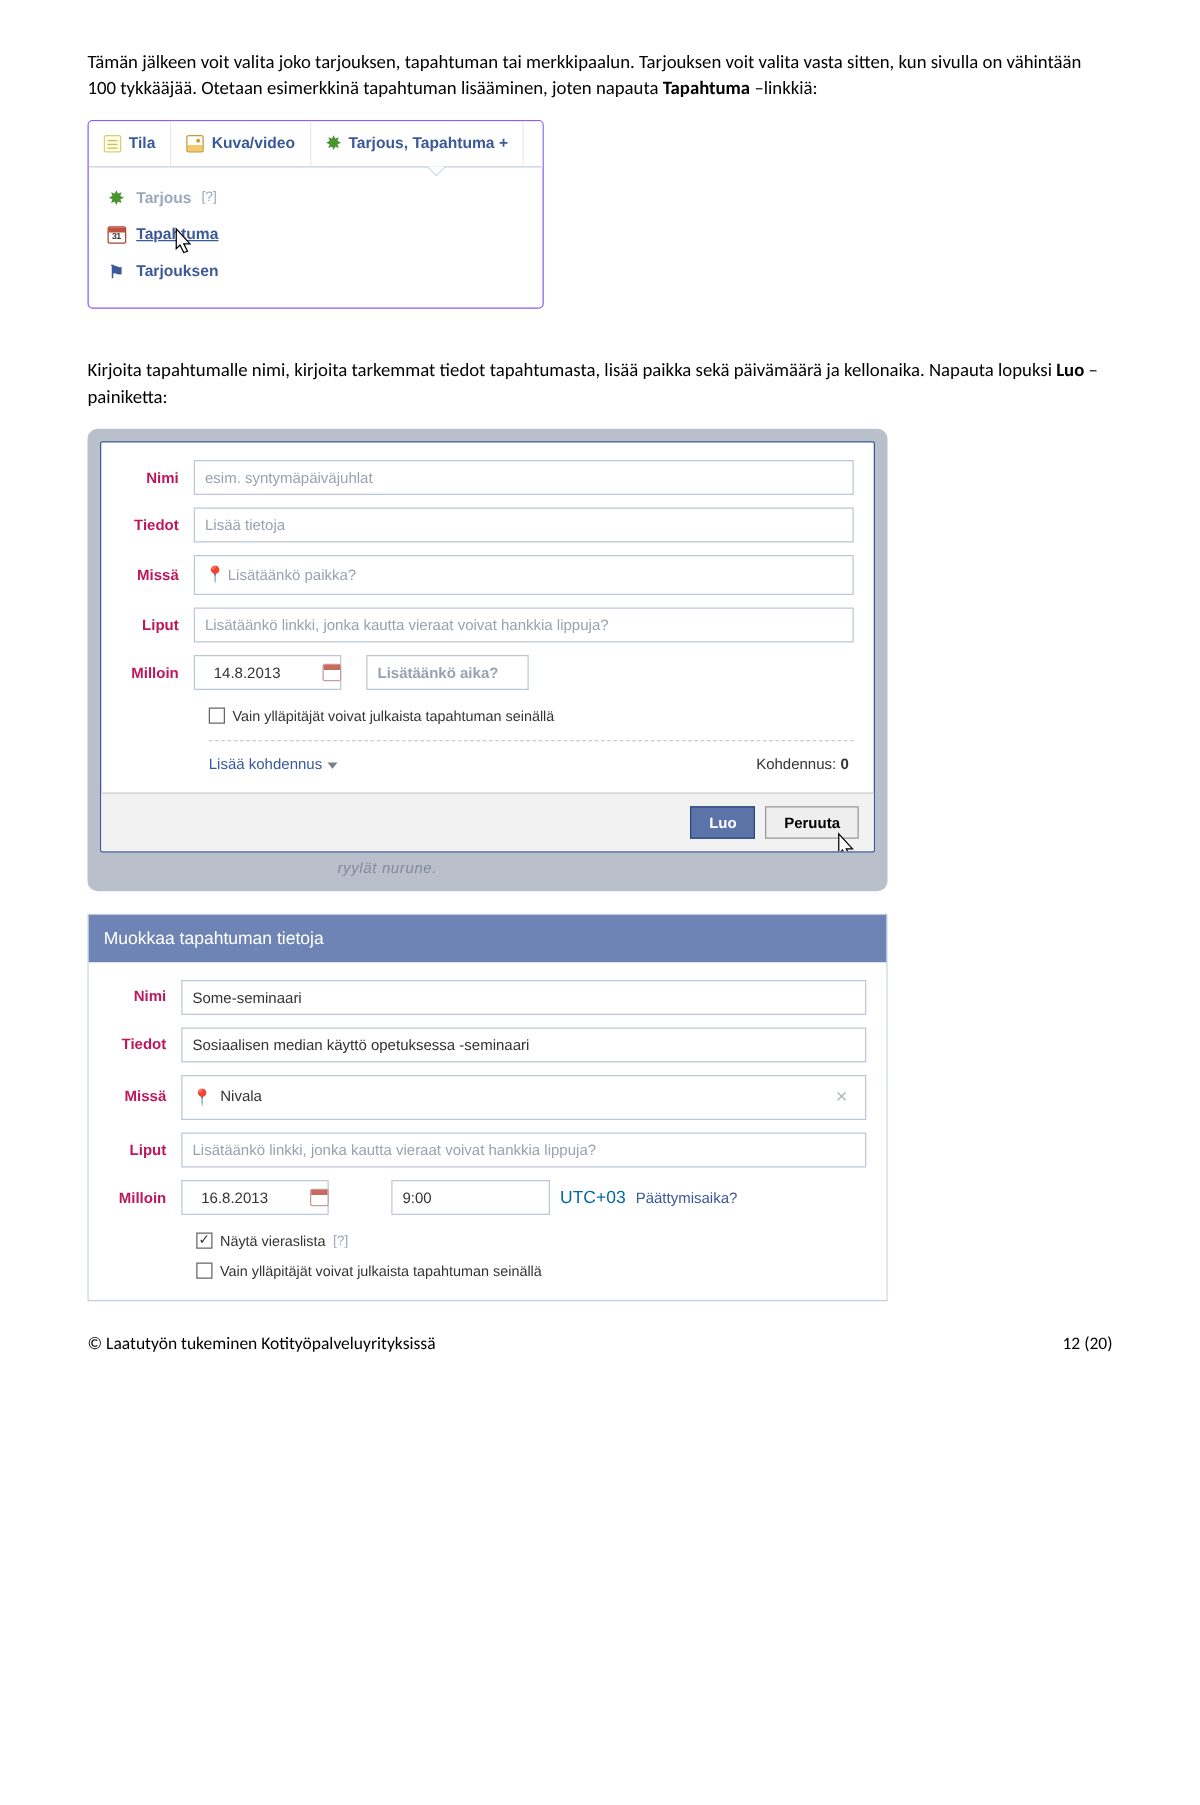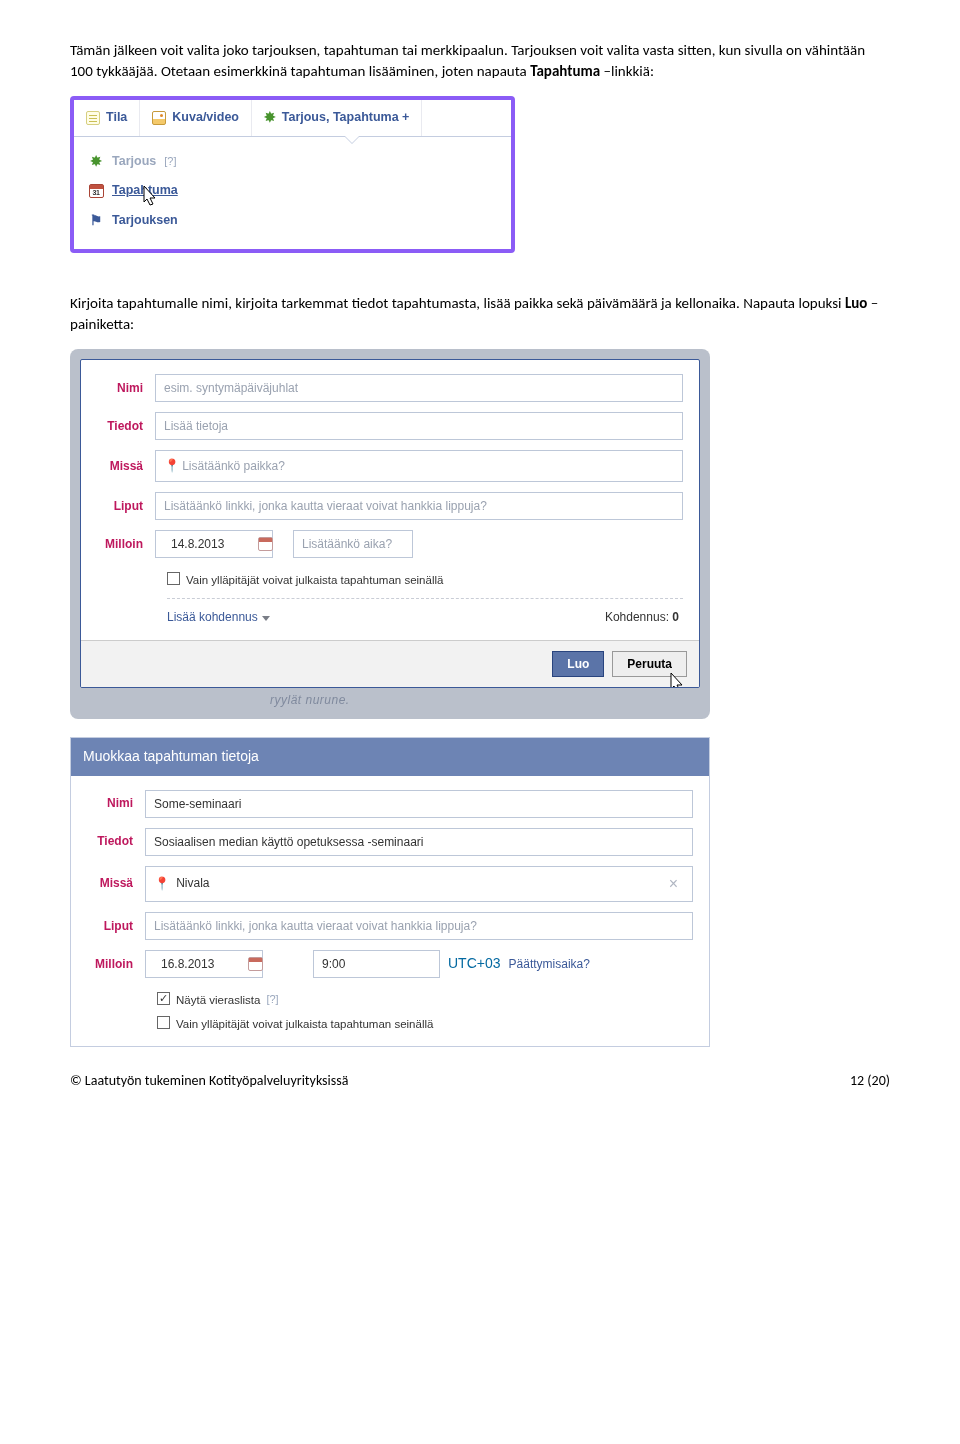--- a/index.html
+++ b/index.html
@@ -10,22 +10,22 @@
     padding: 40px 70px 20px 70px;
     color: #000;
     font-size: 15px;
     line-height: 1.4;
   }
   p.intro { margin-bottom: 14px; }
   strong { font-weight: bold; }
 
   
   .fig1 {
-    width: 445px;
-    border: 4px solid #8b5cf6;
+    width: 365px;
+    border: 1px solid #8b5cf6;
     background: #fff;
     border-radius: 4px;
     overflow: hidden;
     margin-bottom: 40px;
   }
   .fig1 .tabs {
     display: flex;
     border-bottom: 1px solid #c4cde0;
     background: #fff;
     position: relative;
@@ -140,21 +140,21 @@
     background: #fff;
   }
   .txt::placeholder { color: #9aa2b0; }
   .inline {
     display: flex;
     gap: 8px;
     align-items: center;
   }
   .inline .txt { flex: none; }
   .date { width: 118px; padding-left: 15px; }
-  .time { width: 120px; flex: 1; }
+  .time { width: 130px; flex: 1; font-weight: bold; }
   .cal {
     width: 20px; height: 18px;
     display: inline-flex; align-items: center; justify-content: center;
     margin-left: -26px; margin-right: 10px;
   }
   .chkrow {
     display: flex;
     align-items: flex-start;
     gap: 6px;
     padding: 4px 0 4px 70px;

